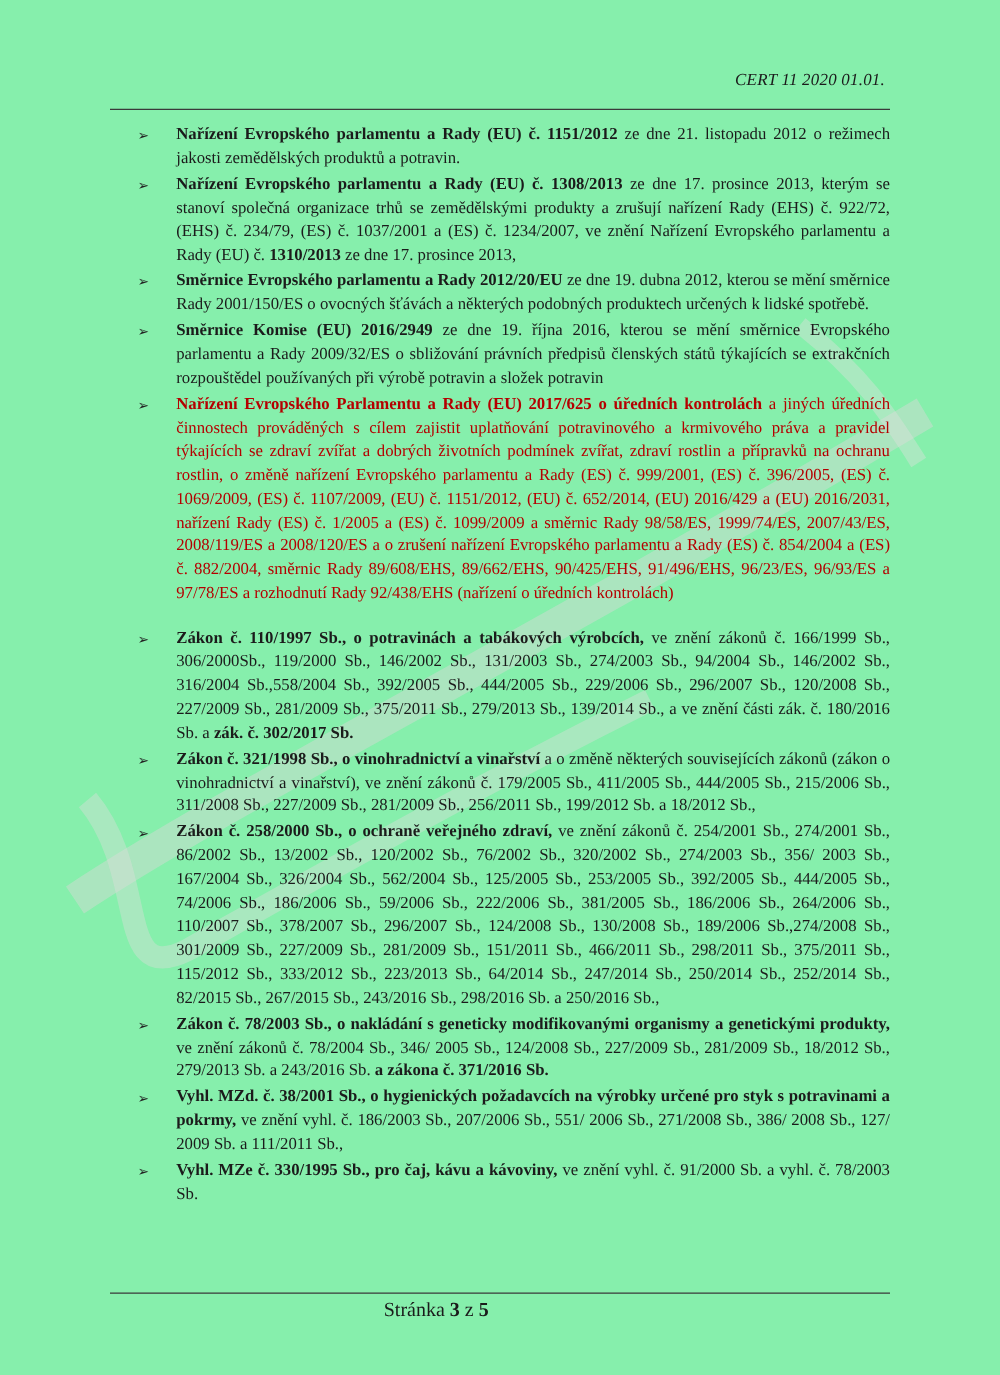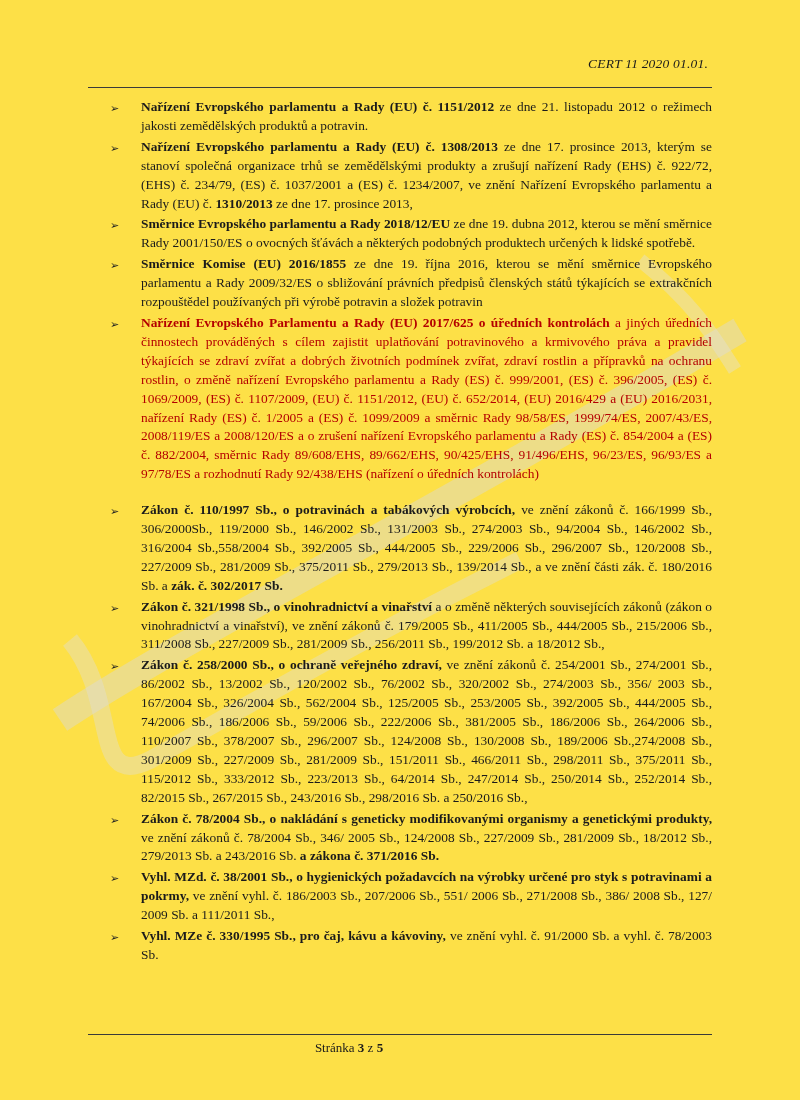--- a/index.html
+++ b/index.html
@@ -4,21 +4,21 @@
 <style>
   * { margin:0; padding:0; box-sizing:border-box; }
   html,body { width:800px; height:1100px; }
   body {
     position:relative;
     background:#fbfbf9;
     font-family:"Liberation Serif", serif;
     color:#1b1b1b;
     overflow:hidden;
   }
-  .page { position:absolute; inset:0; background:#fde047; }
+  .page { position:absolute; inset:0; background:#86efac; }
   .watermark {
     position:absolute; left:0; top:0; width:800px; height:1100px;
     pointer-events:none; z-index:0;
   }
   .doc-header {
     position:absolute; top:56px; right:92px;
     font-style:italic; font-size:13.5px; letter-spacing:0.2px;
     z-index:2;
   }
   .rule-top {
@@ -40,21 +40,21 @@
   }
   .text { flex:1; }
   .b { font-weight:700; }
   .red { color:var(--red, #b40000); }
   .rule-bottom {
     position:absolute; top:1034px; left:88px; width:624px;
     border-top:1.4px solid #3a3a3a; z-index:2;
   }
   .doc-footer {
     position:absolute; top:1040px; left:0; width:698px;
-    text-align:center; font-size:13px; z-index:2;
+    text-align:center; font-size:16px; z-index:2;
   }
 </style>
 </head>
 <body>
 
 <div class="page">
 
   <svg class="watermark" viewBox="0 0 800 1100" aria-hidden="true">
     <path d="M 60 720 C 180 640, 420 520, 740 330" stroke="#d9d9d6" stroke-width="26" fill="none" opacity="0.45"></path>
     <path d="M 70 640 C 120 700, 90 790, 150 760 C 230 715, 360 640, 520 560" stroke="#dededb" stroke-width="18" fill="none" opacity="0.4"></path>
@@ -69,45 +69,45 @@
       <div class="item">
         <span class="bullet">➢</span>
         <p class="text"><span class="b">Nařízení Evropského parlamentu a Rady (EU) č. 1151/2012 </span><span>ze dne 21. listopadu 2012 o režimech jakosti zemědělských produktů a potravin.</span></p>
       </div>
       <div class="item">
         <span class="bullet">➢</span>
         <p class="text"><span class="b">Nařízení Evropského parlamentu a Rady (EU) č. 1308/2013 </span><span>ze dne 17. prosince 2013, kterým se stanoví společná organizace trhů se zemědělskými produkty a zrušují nařízení Rady (EHS) č. 922/72, (EHS) č. 234/79, (ES) č. 1037/2001 a (ES) č. 1234/2007, ve znění Nařízení Evropského parlamentu a Rady (EU) č. </span><span class="b">1310/2013 </span><span>ze dne 17. prosince 2013,</span></p>
       </div>
       <div class="item">
         <span class="bullet">➢</span>
-        <p class="text"><span class="b">Směrnice Evropského parlamentu a Rady 2018/12/EU </span><span>ze dne 19. dubna 2012, kterou se mění směrnice Rady 2001/150/ES o ovocných šťávách a některých podobných produktech určených k lidské spotřebě.</span></p>
+        <p class="text"><span class="b">Směrnice Evropského parlamentu a Rady 2012/20/EU </span><span>ze dne 19. dubna 2012, kterou se mění směrnice Rady 2001/150/ES o ovocných šťávách a některých podobných produktech určených k lidské spotřebě.</span></p>
       </div>
       <div class="item">
         <span class="bullet">➢</span>
-        <p class="text"><span class="b">Směrnice Komise (EU) 2016/1855 </span><span>ze dne 19. října 2016, kterou se mění směrnice Evropského parlamentu a Rady 2009/32/ES o sbližování právních předpisů členských států týkajících se extrakčních rozpouštědel používaných při výrobě potravin a složek potravin</span></p>
+        <p class="text"><span class="b">Směrnice Komise (EU) 2016/2949 </span><span>ze dne 19. října 2016, kterou se mění směrnice Evropského parlamentu a Rady 2009/32/ES o sbližování právních předpisů členských států týkajících se extrakčních rozpouštědel používaných při výrobě potravin a složek potravin</span></p>
       </div>
       <div class="item red">
         <span class="bullet">➢</span>
         <p class="text"><span class="b">Nařízení Evropského Parlamentu a Rady (EU) 2017/625 o úředních kontrolách </span><span>a jiných úředních činnostech prováděných s cílem zajistit uplatňování potravinového a krmivového práva a pravidel týkajících se zdraví zvířat a dobrých životních podmínek zvířat, zdraví rostlin a přípravků na ochranu rostlin, o změně nařízení Evropského parlamentu a Rady (ES) č. 999/2001, (ES) č. 396/2005, (ES) č. 1069/2009, (ES) č. 1107/2009, (EU) č. 1151/2012, (EU) č. 652/2014, (EU) 2016/429 a (EU) 2016/2031, nařízení Rady (ES) č. 1/2005 a (ES) č. 1099/2009 a směrnic Rady 98/58/ES, 1999/74/ES, 2007/43/ES, 2008/119/ES a 2008/120/ES a o zrušení nařízení Evropského parlamentu a Rady (ES) č. 854/2004 a (ES) č. 882/2004, směrnic Rady 89/608/EHS, 89/662/EHS, 90/425/EHS, 91/496/EHS, 96/23/ES, 96/93/ES a 97/78/ES a rozhodnutí Rady 92/438/EHS (nařízení o úředních kontrolách)</span></p>
       </div>
       <div class="item gap">
         <span class="bullet">➢</span>
         <p class="text"><span class="b">Zákon č. 110/1997 Sb., o potravinách a tabákových výrobcích, </span><span>ve znění zákonů č. 166/1999 Sb., 306/2000Sb., 119/2000 Sb., 146/2002 Sb., 131/2003 Sb., 274/2003 Sb., 94/2004 Sb., 146/2002 Sb., 316/2004 Sb.,558/2004 Sb., 392/2005 Sb., 444/2005 Sb., 229/2006 Sb., 296/2007 Sb., 120/2008 Sb., 227/2009 Sb., 281/2009 Sb., 375/2011 Sb., 279/2013 Sb., 139/2014 Sb., a ve znění části zák. č. 180/2016 Sb. a </span><span class="b">zák. č. 302/2017 Sb.</span></p>
       </div>
       <div class="item">
         <span class="bullet">➢</span>
         <p class="text"><span class="b">Zákon č. 321/1998 Sb., o vinohradnictví a vinařství </span><span>a o změně některých souvisejících zákonů (zákon o vinohradnictví a vinařství), ve znění zákonů č. 179/2005 Sb., 411/2005 Sb., 444/2005 Sb., 215/2006 Sb., 311/2008 Sb., 227/2009 Sb., 281/2009 Sb., 256/2011 Sb., 199/2012 Sb. a 18/2012 Sb.,</span></p>
       </div>
       <div class="item">
         <span class="bullet">➢</span>
         <p class="text"><span class="b">Zákon č. 258/2000 Sb., o ochraně veřejného zdraví, </span><span>ve znění zákonů č. 254/2001 Sb., 274/2001 Sb., 86/2002 Sb., 13/2002 Sb., 120/2002 Sb., 76/2002 Sb., 320/2002 Sb., 274/2003 Sb., 356/ 2003 Sb., 167/2004 Sb., 326/2004 Sb., 562/2004 Sb., 125/2005 Sb., 253/2005 Sb., 392/2005 Sb., 444/2005 Sb., 74/2006 Sb., 186/2006 Sb., 59/2006 Sb., 222/2006 Sb., 381/2005 Sb., 186/2006 Sb., 264/2006 Sb., 110/2007 Sb., 378/2007 Sb., 296/2007 Sb., 124/2008 Sb., 130/2008 Sb., 189/2006 Sb.,274/2008 Sb., 301/2009 Sb., 227/2009 Sb., 281/2009 Sb., 151/2011 Sb., 466/2011 Sb., 298/2011 Sb., 375/2011 Sb., 115/2012 Sb., 333/2012 Sb., 223/2013 Sb., 64/2014 Sb., 247/2014 Sb., 250/2014 Sb., 252/2014 Sb., 82/2015 Sb., 267/2015 Sb., 243/2016 Sb., 298/2016 Sb. a 250/2016 Sb.,</span></p>
       </div>
       <div class="item">
         <span class="bullet">➢</span>
-        <p class="text"><span class="b">Zákon č. 78/2004 Sb., o nakládání s geneticky modifikovanými organismy a genetickými produkty, </span><span>ve znění zákonů č. 78/2004 Sb., 346/ 2005 Sb., 124/2008 Sb., 227/2009 Sb., 281/2009 Sb., 18/2012 Sb., 279/2013 Sb. a 243/2016 Sb. </span><span class="b">a zákona č. 371/2016 Sb.</span></p>
+        <p class="text"><span class="b">Zákon č. 78/2003 Sb., o nakládání s geneticky modifikovanými organismy a genetickými produkty, </span><span>ve znění zákonů č. 78/2004 Sb., 346/ 2005 Sb., 124/2008 Sb., 227/2009 Sb., 281/2009 Sb., 18/2012 Sb., 279/2013 Sb. a 243/2016 Sb. </span><span class="b">a zákona č. 371/2016 Sb.</span></p>
       </div>
       <div class="item">
         <span class="bullet">➢</span>
         <p class="text"><span class="b">Vyhl. MZd. č. 38/2001 Sb., o hygienických požadavcích na výrobky určené pro styk s potravinami a pokrmy, </span><span>ve znění vyhl. č. 186/2003 Sb., 207/2006 Sb., 551/ 2006 Sb., 271/2008 Sb., 386/ 2008 Sb., 127/ 2009 Sb. a 111/2011 Sb.,</span></p>
       </div>
       <div class="item">
         <span class="bullet">➢</span>
         <p class="text"><span class="b">Vyhl. MZe č. 330/1995 Sb., pro čaj, kávu a kávoviny, </span><span>ve znění vyhl. č. 91/2000 Sb. a vyhl. č. 78/2003 Sb.</span></p>
       </div>
     </div>

